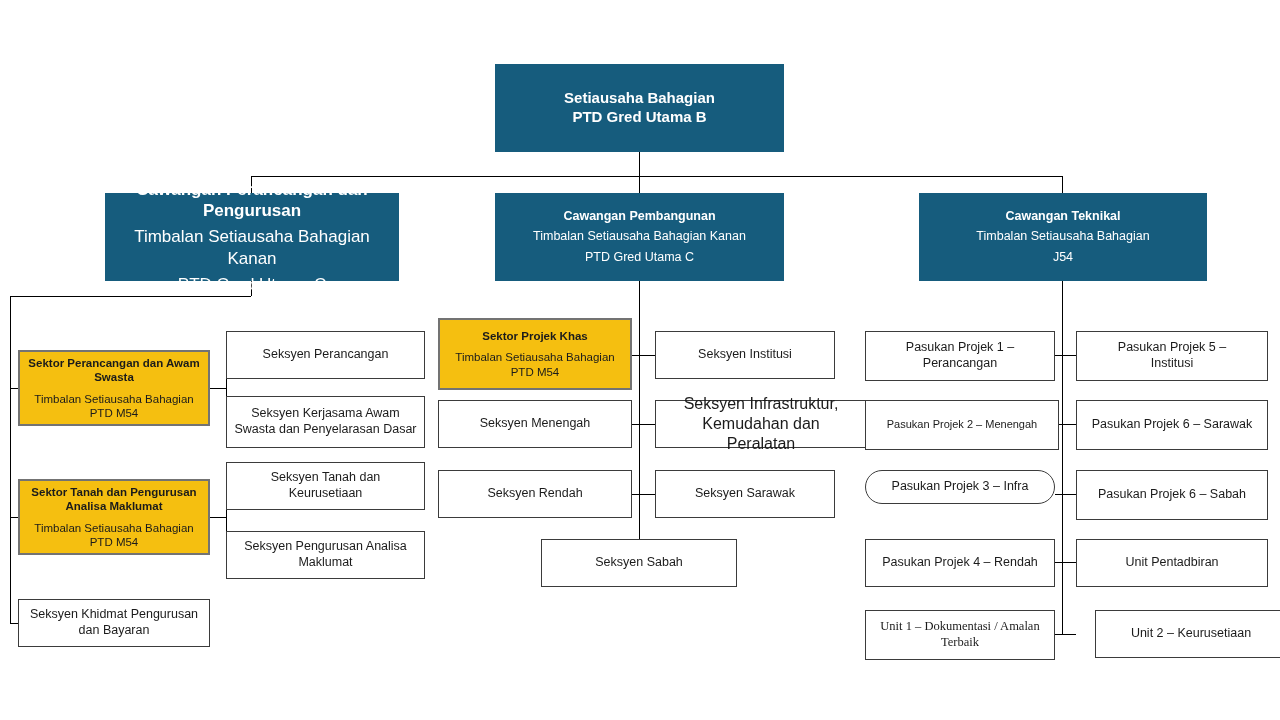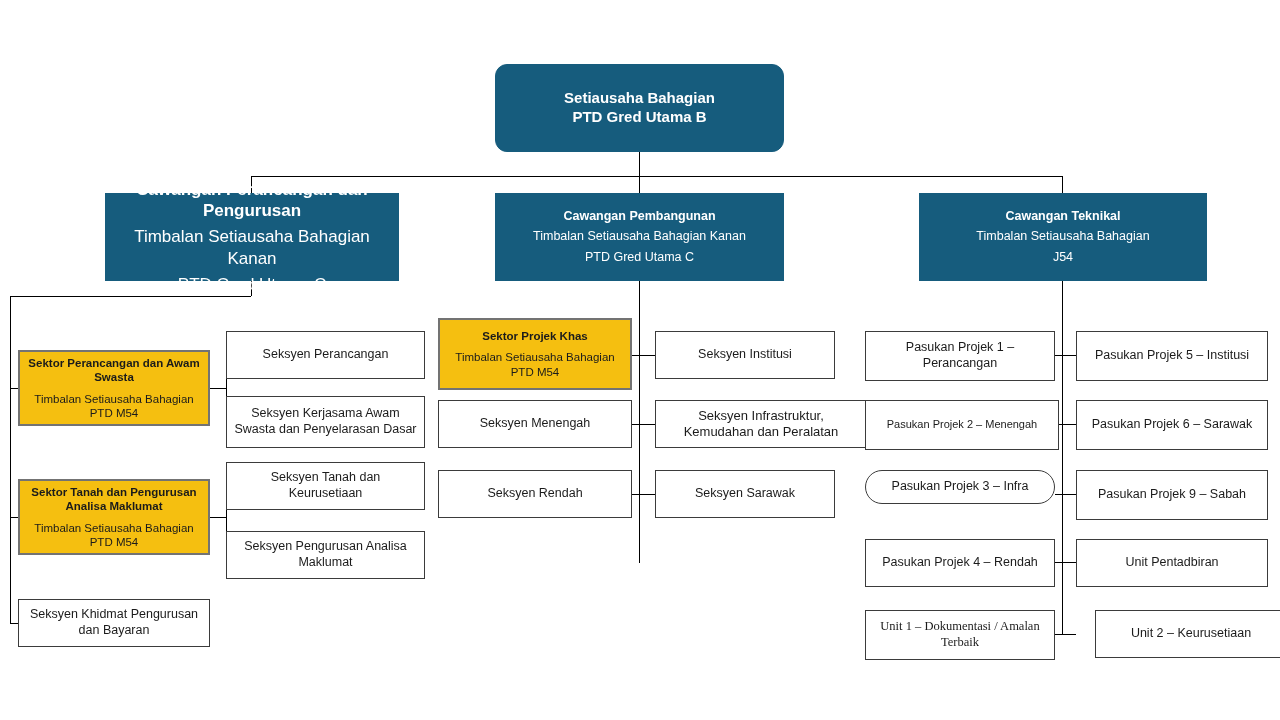--- a/index.html
+++ b/index.html
@@ -108,21 +108,21 @@
   <div class="connector h" style="left:1055px; top:424px; width:7px;"></div>
   <div class="connector h" style="left:1055px; top:494px; width:7px;"></div>
   <div class="connector h" style="left:1055px; top:562px; width:7px;"></div>
   <div class="connector h" style="left:1055px; top:634px; width:7px;"></div>
   <div class="connector h" style="left:1062px; top:355px; width:14px;"></div>
   <div class="connector h" style="left:1062px; top:424px; width:14px;"></div>
   <div class="connector h" style="left:1062px; top:494px; width:14px;"></div>
   <div class="connector h" style="left:1062px; top:562px; width:14px;"></div>
   <div class="connector h" style="left:1062px; top:634px; width:14px;"></div>
 
-  <div class="node teal" style="left:495px; top:64px; width:289px; height:88px; font-size:15px;border-radius:12px;">
+  <div class="node teal" style="left:495px; top:64px; width:289px; height:88px; font-size:15px;">
     <span class="line bold">Setiausaha Bahagian</span>
     <span class="line bold">PTD Gred Utama B</span>
   </div>
 
   <div class="node teal" style="left:105px; top:193px; width:294px; height:88px; font-size:17px; padding:0 10px;">
     <span class="line bold">Cawangan Perancangan dan Pengurusan</span>
     <span class="line" style="margin-top:5px;">Timbalan Setiausaha Bahagian Kanan</span>
     <span class="line" style="margin-top:5px;">PTD Gred Utama C</span>
   </div>
 
@@ -172,52 +172,55 @@
   <div class="node white" style="left:438px; top:400px; width:194px; height:48px; font-size:12.5px; padding:0 6px;">
     <span class="line">Seksyen Menengah</span>
   </div>
   <div class="node white" style="left:438px; top:470px; width:194px; height:48px; font-size:12.5px; padding:0 6px;">
     <span class="line">Seksyen Rendah</span>
   </div>
 
   <div class="node white" style="left:655px; top:331px; width:180px; height:48px; font-size:12.5px; padding:0 24px;">
     <span class="line">Seksyen Institusi</span>
   </div>
-  <div class="node white" style="left:655px; top:400px; width:212px; height:48px; font-size:13px; padding:0 21px;">
+  <div class="node white" style="left:655px; top:400px; width:212px; height:48px; font-size:16px; padding:0 21px;">
     <span class="line">Seksyen Infrastruktur, Kemudahan dan Peralatan</span>
   </div>
   <div class="node white" style="left:655px; top:470px; width:180px; height:48px; font-size:12.5px; padding:0 6px;">
     <span class="line">Seksyen Sarawak</span>
   </div>
 
+  <div class="node white" style="left:541px; top:539px; width:196px; height:48px; font-size:12.5px; padding:0 6px;">
+    <span class="line">Seksyen Sabah</span>
+  </div>
 
   <div class="node white" style="left:865px; top:331px; width:190px; height:50px; font-size:12.5px; padding:0 6px;">
     <span class="line">Pasukan Projek 1 – Perancangan</span>
   </div>
   <div class="node white" style="left:865px; top:400px; width:194px; height:50px; font-size:11px; padding:0 6px;">
     <span class="line">Pasukan Projek 2 – Menengah</span>
   </div>
   <div class="node white" style="left:865px; top:470px; width:190px; height:34px; font-size:12.5px; padding:12px 6px;border-radius:22px;">
     <span class="line">Pasukan Projek 3 – Infra</span>
   </div>
   <div class="node white" style="left:865px; top:539px; width:190px; height:48px; font-size:12.5px; padding:0 6px;">
     <span class="line">Pasukan Projek 4 – Rendah</span>
   </div>
   <div class="node white" style="left:865px; top:610px; width:190px; height:50px; font-size:12.5px; padding:0 6px;font-family:Liberation Serif, serif;">
     <span class="line">Unit 1 – Dokumentasi / Amalan Terbaik</span>
   </div>
 
-  <div class="node white" style="left:1076px; top:331px; width:192px; height:50px; font-size:12.5px; padding:0 12px;">
+  <div class="node white" style="left:1076px; top:331px; width:192px; height:50px; font-size:12.5px; padding:0 20px;">
     <span class="line">Pasukan Projek 5 – Institusi</span>
   </div>
   <div class="node white" style="left:1076px; top:400px; width:192px; height:50px; font-size:12.5px; padding:0 4px;">
     <span class="line">Pasukan Projek 6 – Sarawak</span>
   </div>
   <div class="node white" style="left:1076px; top:470px; width:192px; height:50px; font-size:12.5px; padding:0 4px;">
-    <span class="line">Pasukan Projek 9 – Sabah</span>
+    <span class="line">Pasukan Projek 6 – Sabah</span>
   </div>
   <div class="node white" style="left:1076px; top:539px; width:192px; height:48px; font-size:12.5px; padding:0 4px;">
     <span class="line">Unit Pentadbiran</span>
   </div>
   <div class="node white" style="left:1076px; top:610px; width:192px; height:48px; font-size:12.5px; padding:0 4px;margin-left:19px;">
     <span class="line">Unit 2 – Keurusetiaan</span>
   </div>
 
 </div>
 

